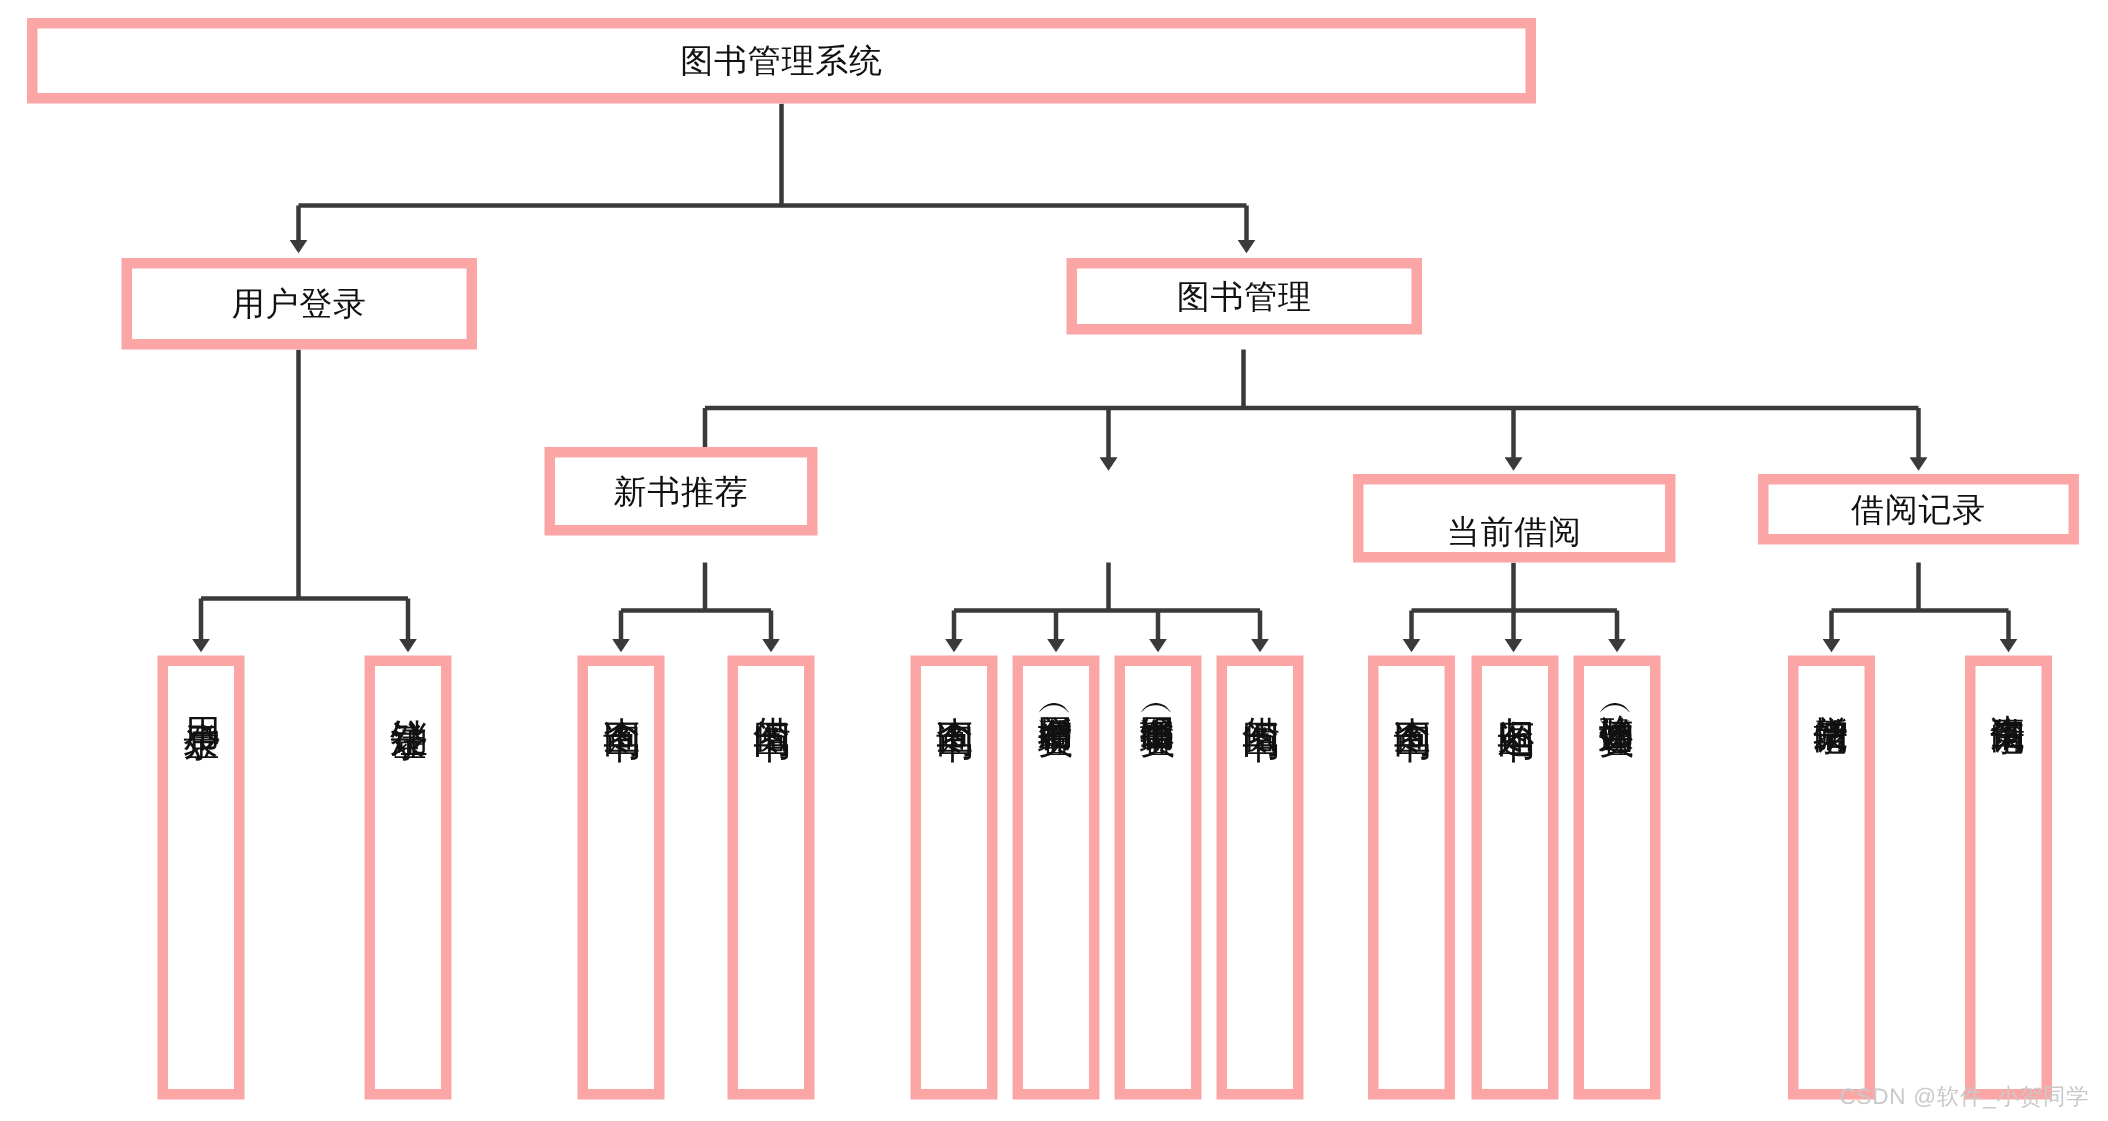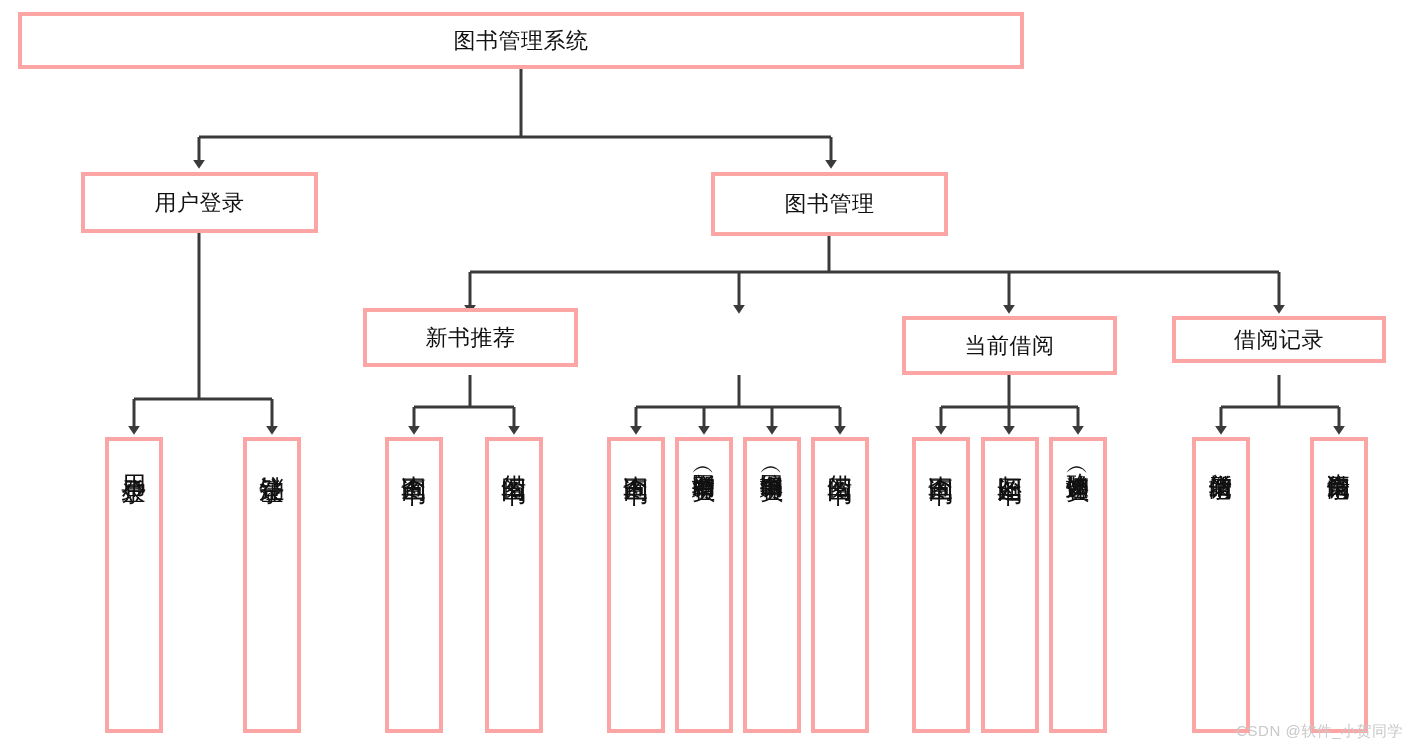--- a/index.html
+++ b/index.html
@@ -22,21 +22,21 @@
     left: 0;
     top: 0;
     width: 1405px;
     height: 747px;
     pointer-events: none;
   }
   .node {
     position: absolute;
     box-sizing: border-box;
     background: #ffffff;
-    border: 4px solid #fca5a5;
+    border: 7px solid #fca5a5;
     display: flex;
     align-items: center;
     justify-content: center;
     color: #111111;
     z-index: 2;
   }
   .node-label {
     display: block;
     text-align: center;
     line-height: 1.18;
@@ -56,21 +56,21 @@
     font-size: 25px;
     line-height: 1.05;
     letter-spacing: 2px;
   }
   .node.vertical.small .node-label {
     font-size: 23px;
     letter-spacing: 1px;
   }
   #watermark {
     position: absolute;
-    right: 2px;
+    right: 12px;
     bottom: 6px;
     font-size: 15px;
     color: #c9c9c9;
     z-index: 5;
     white-space: nowrap;
     letter-spacing: 0.5px;
   }
 </style>
 </head>
 <body>
@@ -128,28 +128,28 @@
     </g>
   </svg>
 
   <div class="node horizontal" style="left:18px; top:12px; width:1006px; height:57px;">
     <span class="node-label">图书管理系统</span>
   </div>
 
   <div class="node horizontal" style="left:81px; top:172px; width:237px; height:61px;">
     <span class="node-label">用户登录</span>
   </div>
-  <div class="node horizontal" style="left:711px; top:172px; width:237px; height:64px;">
+  <div class="node horizontal" style="left:711px; top:172px; width:237px; height:51px;">
     <span class="node-label">图书管理</span>
   </div>
 
-  <div class="node horizontal" style="left:363px; top:308px; width:215px; height:59px;justify-content:center;">
+  <div class="node horizontal" style="left:363px; top:298px; width:182px; height:59px;justify-content:center;">
     <span class="node-label">新书推荐</span>
   </div>
-  <div class="node horizontal" style="left:902px; top:316px; width:215px; height:59px;">
+  <div class="node horizontal" style="left:902px; top:316px; width:215px; height:59px;align-items:flex-end;">
     <span class="node-label">当前借阅</span>
   </div>
   <div class="node horizontal" style="left:1172px; top:316px; width:214px; height:47px;">
     <span class="node-label">借阅记录</span>
   </div>
 
   <div class="node vertical" style="left:105px; top:437px; width:58px; height:296px;">
     <span class="node-label">用户登录</span>
   </div>
   <div class="node vertical" style="left:243px; top:437px; width:58px; height:296px;">

